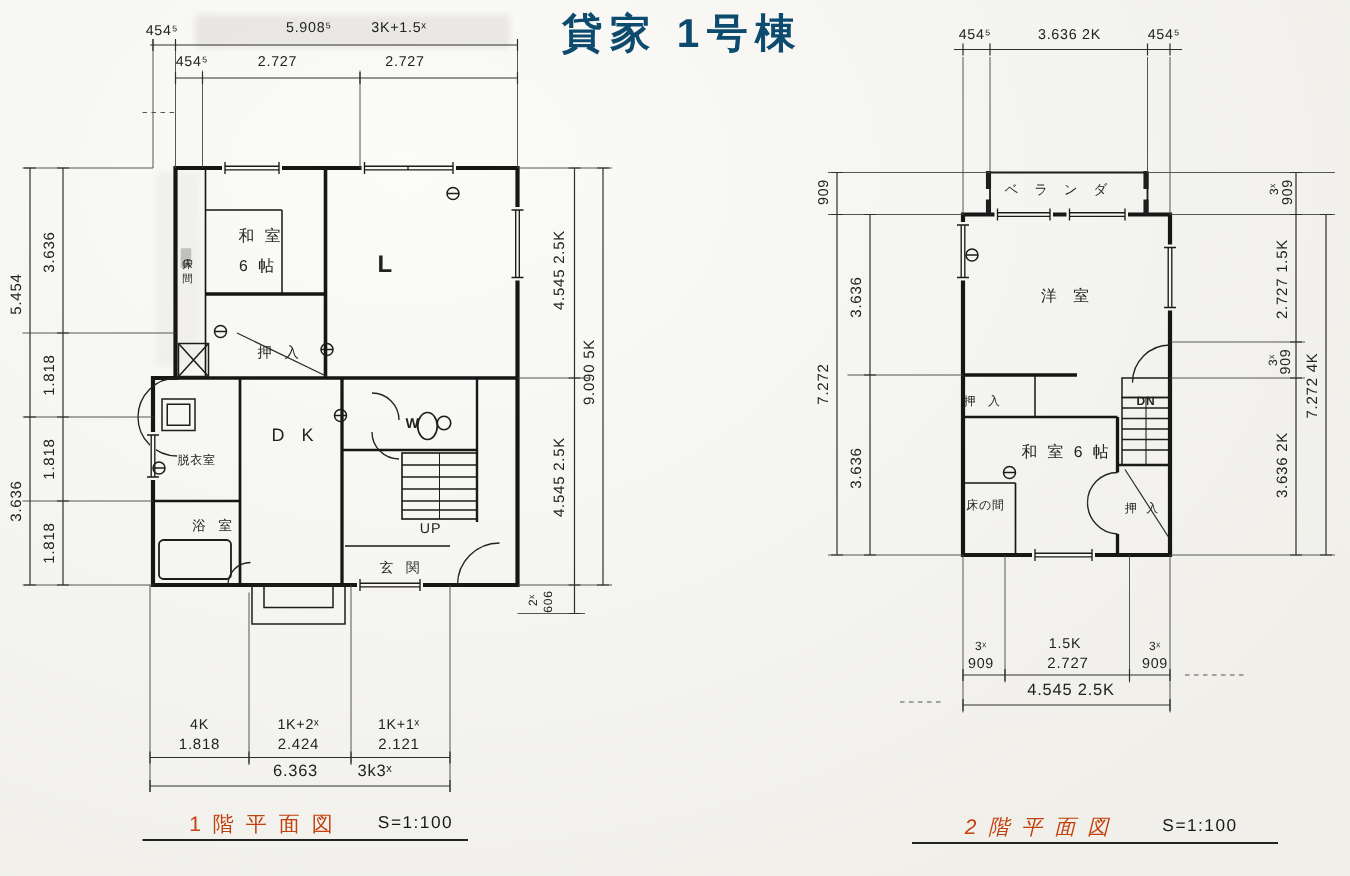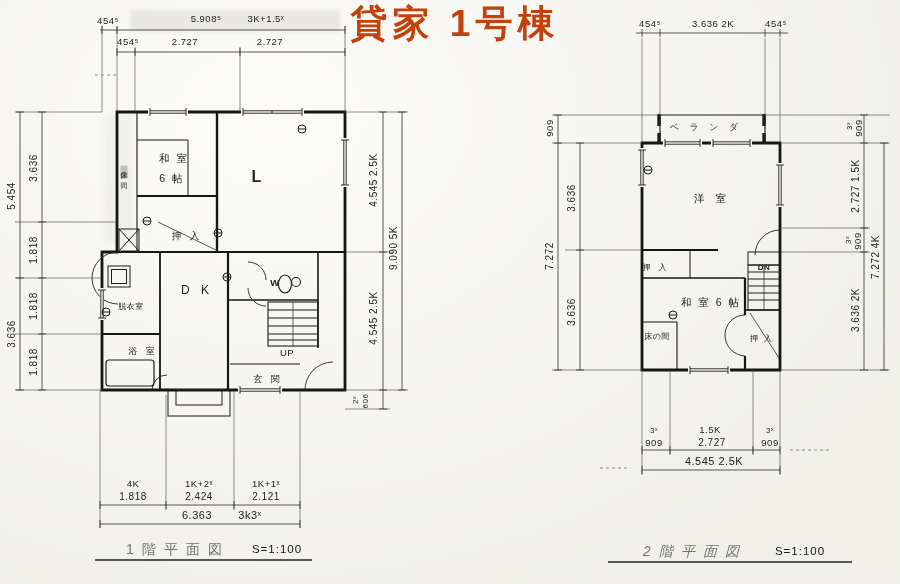--- a/index.html
+++ b/index.html
@@ -14,22 +14,22 @@
     pointer-events:none;}
   svg{position:absolute;left:0;top:0;}
   .lbl{position:absolute;transform:translate(-50%,-50%);white-space:nowrap;
        font-size:10px;letter-spacing:.5px;color:#222;line-height:1;}
   .rot{transform:translate(-50%,-50%) rotate(-90deg);}
   .sm{font-size:9.5px;}
   .xs{font-size:8px;}
   .room{font-size:10.5px;letter-spacing:2px;text-align:center;}
   .big{font-size:16px;font-weight:bold;letter-spacing:1px;}
   .dk{font-size:12px;letter-spacing:4px;}
-  .title{font-size:37px;font-weight:bold;letter-spacing:5px;color:#c2410c;}
-  .cap{font-size:14px;letter-spacing:8px;color:#737373;}
+  .title{font-size:27px;font-weight:bold;letter-spacing:5px;color:#0c4a6e;}
+  .cap{font-size:14px;letter-spacing:8px;color:#c2410c;}
   .capscale{font-size:11.5px;letter-spacing:1px;color:#161616;}
   .vert{writing-mode:vertical-rl;transform:translate(-50%,-50%);font-size:7px;
         letter-spacing:1px;background:rgba(70,70,70,.28);padding:1px 0;}
   .smudge{position:absolute;pointer-events:none;background:rgba(120,118,110,.12);
           filter:blur(2px);}
 </style>
 </head>
 <body>
 
 <div id="sheet">

